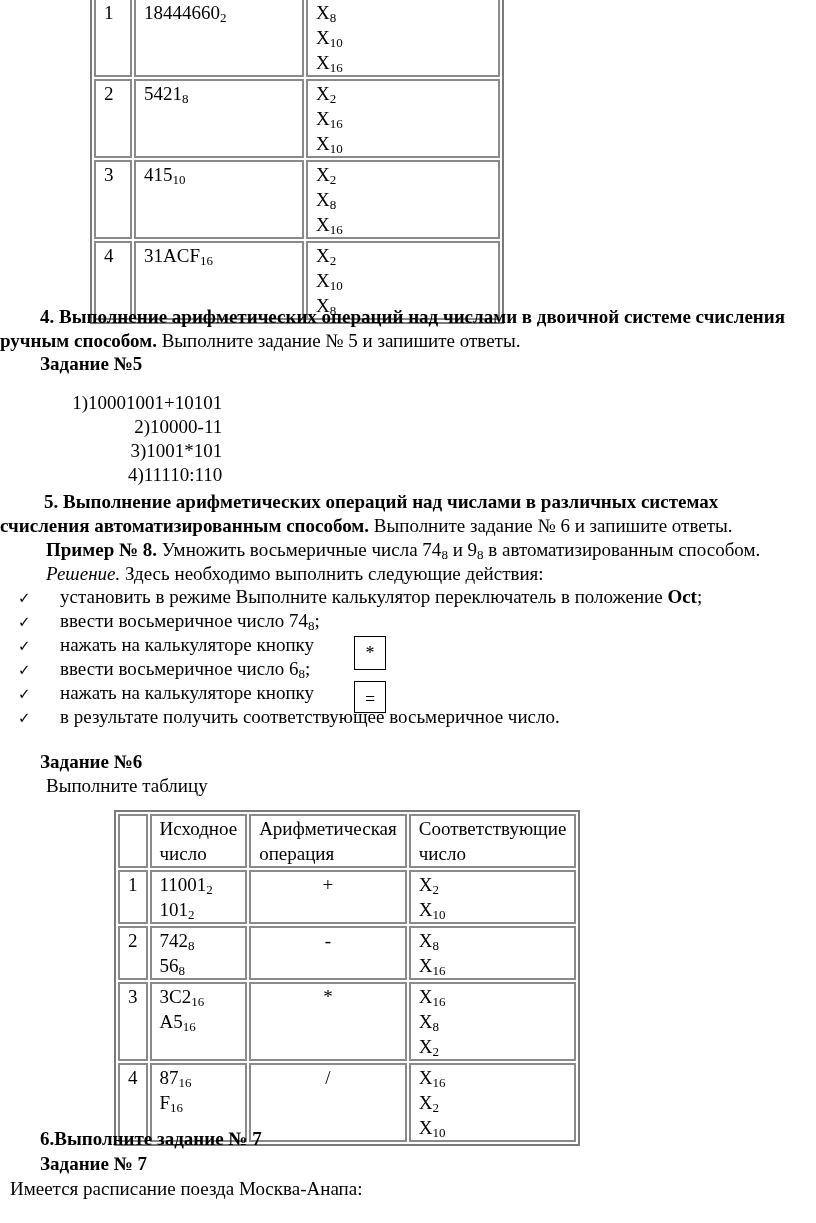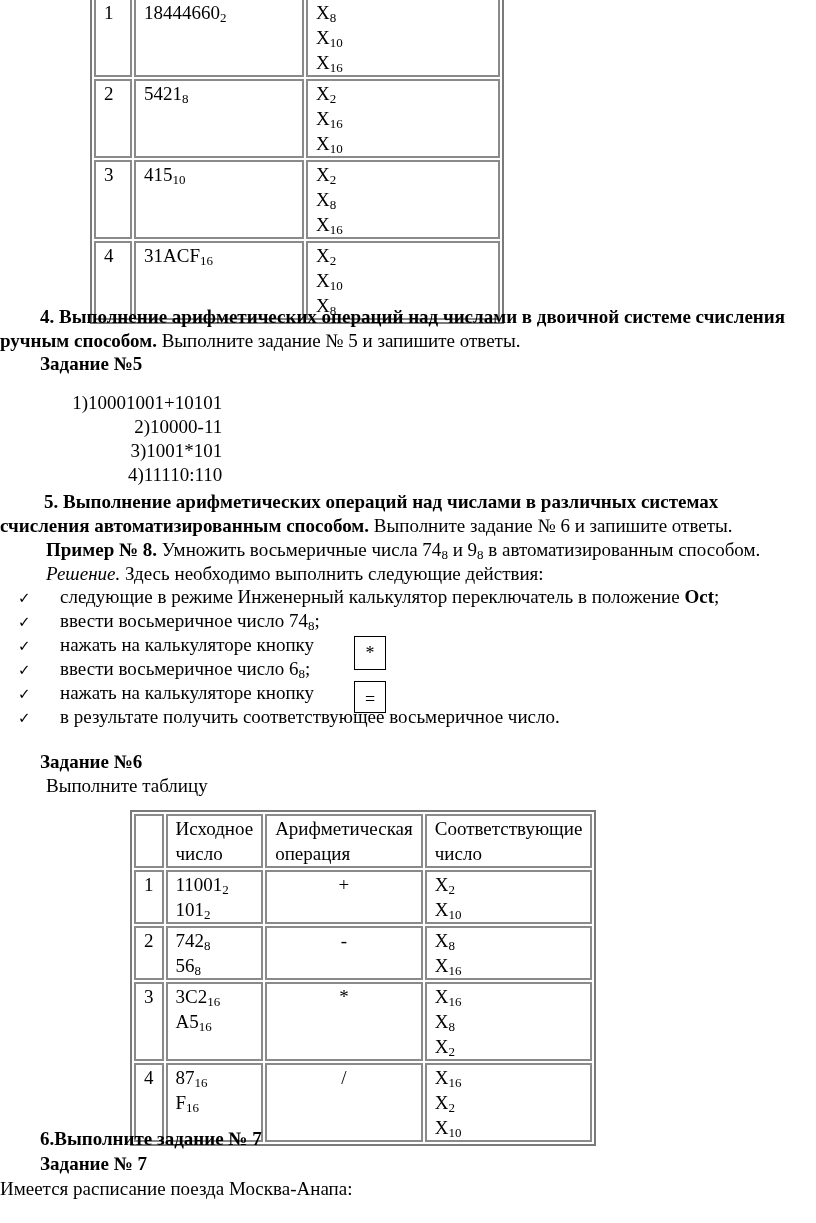--- a/index.html
+++ b/index.html
@@ -22,21 +22,21 @@
   }
   .cell-line { display: block; }
 
   
   #t1 { left: 90px; top: -6px; width: 414px; }
   #t1 td.c0 { width: 18px; }
   #t1 td.c1 { width: 150px; }
   #t1 td.c2 { }
 
   
-  #t2 { left: 130px; top: 810px; width: 463px; }
+  #t2 { left: 114px; top: 810px; width: 463px; }
   #t2 td.c0 { width: 16px; }
   #t2 td.c1 { width: 146px; }
   #t2 td.c2 { width: 130px; }
   #t2 td.op { text-align: center; }
 
   .abs { position: absolute; white-space: nowrap; }
   .heading { font-weight: bold; margin-left: 40px; }
 
   ol.task5 { position: absolute; left: 44px; top: 375px; margin: 16px; padding: 0; list-style: none; text-align: right; }
   ol.task5 li { height: 24px; line-height: 24px; }
@@ -106,21 +106,21 @@
   <li><span class="num">3)</span><span>1001*101</span></li>
   <li><span class="num">4)</span><span>11110:110</span></li>
 </ol>
 
 <div class="abs heading" style="left:4px; top:490px;text-align:center;">5. Выполнение арифметических операций над числами в различных   системах</div>
 <div class="abs" style="left:0; top:514px;"><b>счисления автоматизированным способом.</b><span> Выполните задание № 6 и запишите ответы.</span></div>
 <div class="abs" style="left:46px; top:538px;"><b>Пример № 8.</b><span> Умножить восьмеричные числа 74</span><sub>8</sub><span> и 9</span><sub>8</sub><span> в автоматизированным способом.</span></div>
 <div class="abs" style="left:46px; top:562px;"><i>Решение.</i><span>  Здесь необходимо выполнить следующие действия:</span></div>
 
 <ul class="steps">
-  <li><span class="check">✓</span><span>следующие в режиме Инженерный калькулятор переключатель в положение </span><b>Oct</b><span>;</span></li>
+  <li><span class="check">✓</span><span>установить в режиме Выполните калькулятор переключатель в положение </span><b>Oct</b><span>;</span></li>
   <li><span class="check">✓</span><span>ввести восьмеричное число 74</span><sub>8</sub><span>;</span></li>
   <li><span class="check">✓</span><span>нажать на калькуляторе кнопку</span></li>
   <li><span class="check">✓</span><span>ввести восьмеричное число 6</span><sub>8</sub><span>;</span></li>
   <li><span class="check">✓</span><span>нажать на калькуляторе кнопку</span></li>
   <li><span class="check">✓</span><span>в результате получить соответствующее восьмеричное число.</span></li>
 </ul>
 
 <div class="calc-key" id="key-mul">*</div>
 <div class="calc-key" id="key-eq">=</div>
 
@@ -183,13 +183,13 @@
         <span class="cell-line"><span>X</span><sub>16</sub></span>
         <span class="cell-line"><span>X</span><sub>2</sub></span>
         <span class="cell-line"><span>X</span><sub>10</sub></span>
       </td>
     </tr>
   </tbody>
 </table>
 
 <div class="abs heading" style="left:0; top:1127px;">6.Выполните задание № 7</div>
 <div class="abs heading" style="left:0; top:1152px;">Задание № 7</div>
-<div class="abs" style="left:0; top:1177px;">Имеется расписание поезда Москва-Анапа:</div>
+<div class="abs" style="left:0; top:1177px;padding-left:10px;">Имеется расписание поезда Москва-Анапа:</div>
 
 </body></html>

